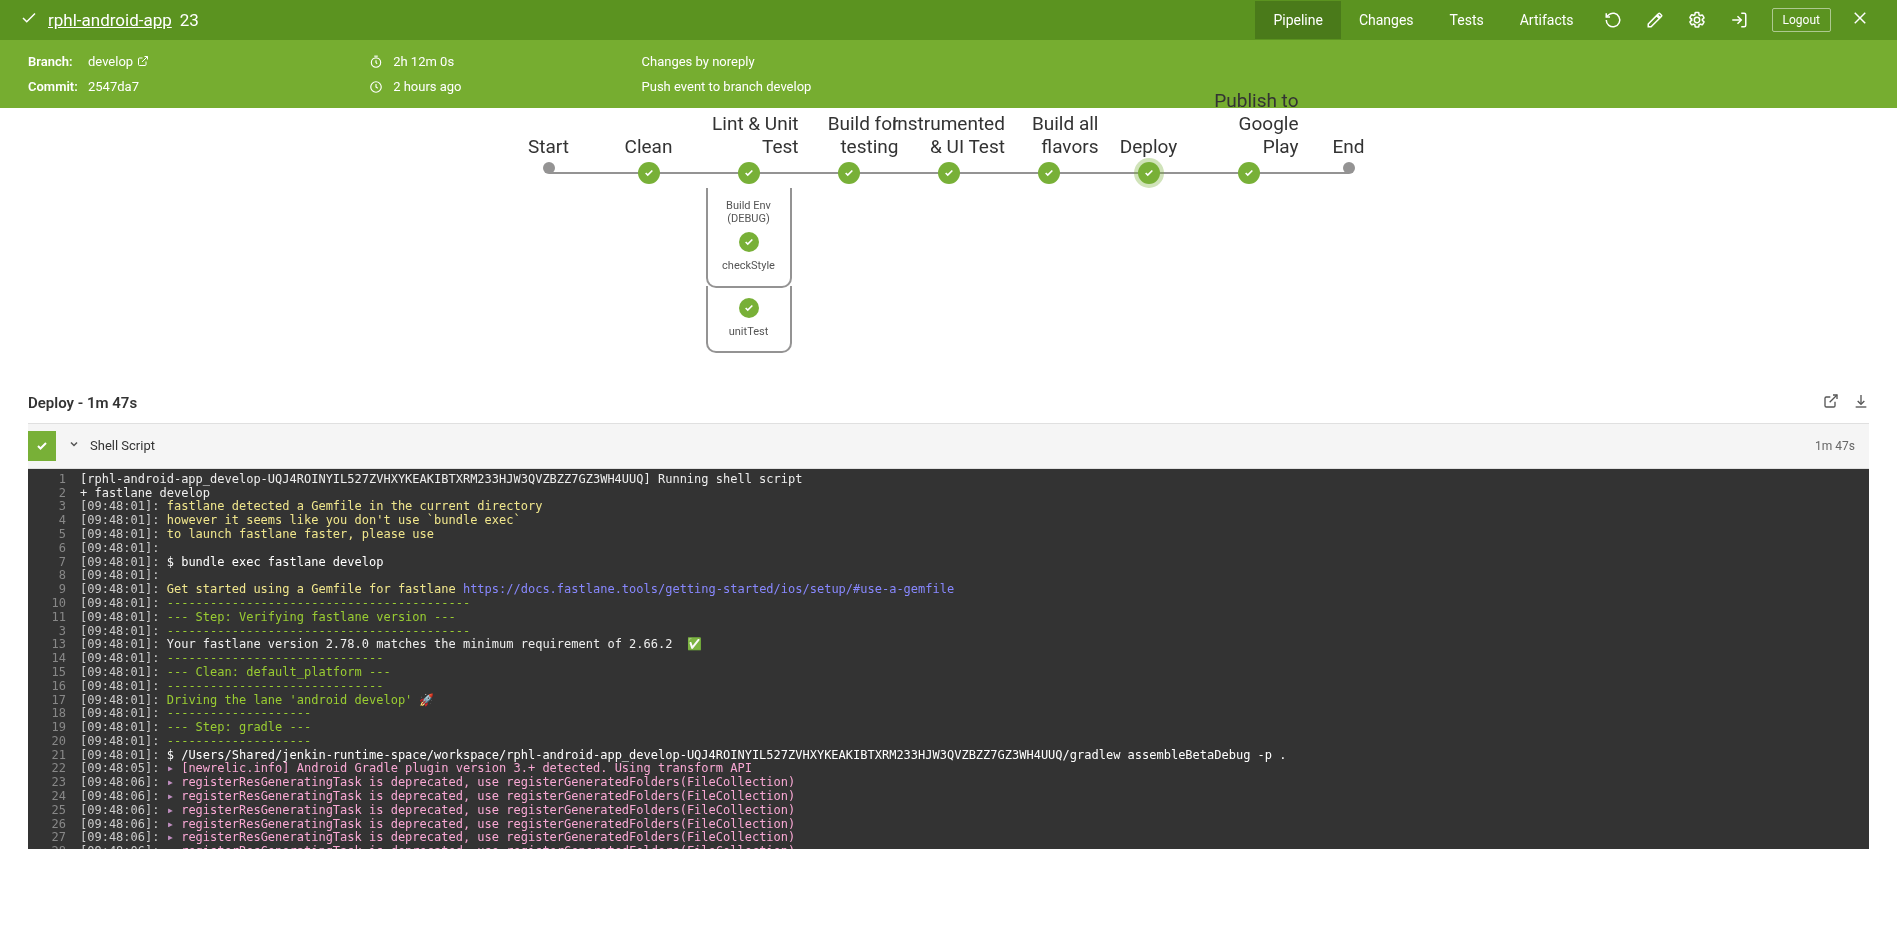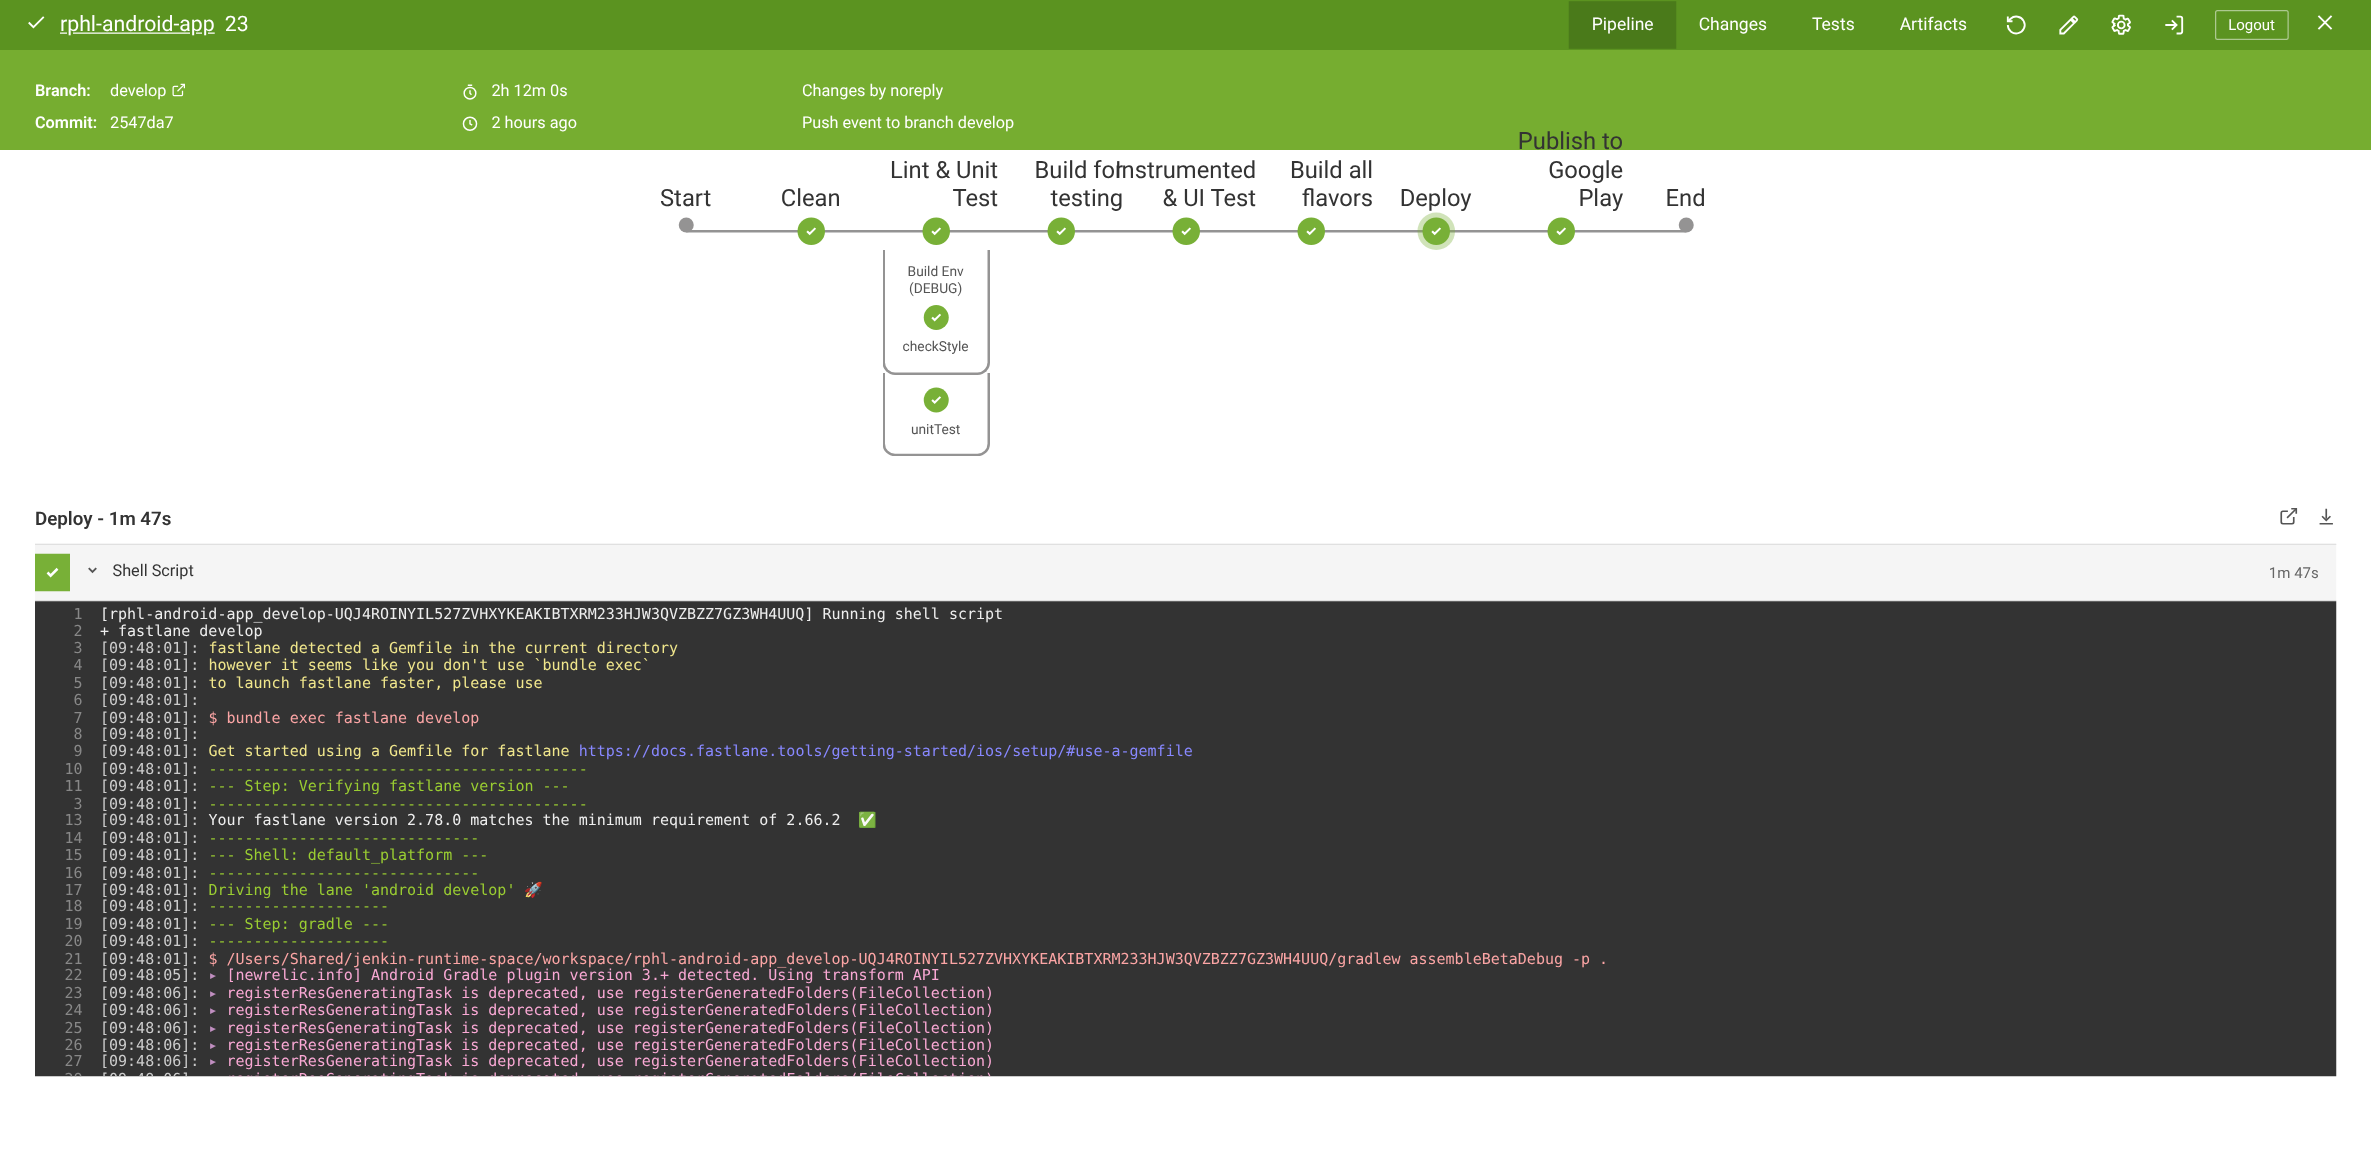--- a/index.html
+++ b/index.html
@@ -10,21 +10,21 @@
 .header-title { font-size: 17px; display: flex; align-items: center; gap: 8px; }
 .header-title-link { text-decoration: underline; }
 .header-right { margin-left: auto; display: flex; align-items: center; gap: 0; }
 .tab { padding: 11px 18px; font-size: 14px; cursor: pointer; }
 .tab.active { background: #4a7a1a; }
 .icon-btn { padding: 10px 12px; cursor: pointer; display: flex; align-items: center; }
 .logout-btn { border: 1px solid rgba(255,255,255,0.5); padding: 4px 10px; font-size: 12px; margin: 0 12px; cursor: pointer; border-radius: 2px; }
 .close-btn { padding: 10px 8px; cursor: pointer; }
 
 .subheader { background: #76ad30; color: #fff; padding: 14px 28px; display: flex; gap: 60px; font-size: 13px; }
-.meta-col { display: flex; flex-direction: column; gap: 10px; margin-top: 12px; }
+.meta-col { display: flex; flex-direction: column; gap: 10px; }
 .meta-row { display: flex; align-items: center; gap: 10px; }
 .meta-label { font-weight: 600; min-width: 50px; }
 .meta-icon { width: 14px; height: 14px; display: inline-flex; align-items: center; justify-content: center; }
 
 .pipeline-graph { padding: 20px 0 30px; display: flex; justify-content: center; position: relative; }
 .stages { display: flex; align-items: flex-start; position: relative; }
 .stage { display: flex; flex-direction: column; align-items: center; position: relative; width: 100px; }
 .stage-label { font-size: 19px; color: #333; text-align: right; height: 34px; display: flex; align-items: flex-end; justify-content: center; padding-bottom: 4px; width: 100px; }
 .stage-label.bold { font-weight: 400; }
 .stage-node { width: 22px; height: 22px; border-radius: 50%; background: #78b037; display: flex; align-items: center; justify-content: center; position: relative; z-index: 2; }
@@ -46,21 +46,21 @@
 .step-status { width: 28px; height: 30px; background: #78b037; display: flex; align-items: center; justify-content: center; }
 .step-chevron { padding: 0 10px 0 12px; cursor: pointer; }
 .step-duration { margin-left: auto; padding-right: 14px; color: #666; font-size: 12px; }
 
 .log { background: #333333; color: #ddd; font-family: "Menlo", "Consolas", monospace; font-size: 12px; line-height: 1.15; padding: 4px 0; margin: 0 28px 20px; max-height: 380px; overflow: hidden; }
 .log-line { display: flex; white-space: pre; }
 .lnum { width: 52px; text-align: right; color: #888; padding-right: 14px; flex-shrink: 0; user-select: none; }
 .log-text { flex: 1; }
 .ts { color: #ccc; }
 .yellow { color: #f0e68c; }
-.cyan { color: #fca5a5; }
+.cyan { color: #ffffff; }
 .green { color: #9acd32; }
 .magenta { color: #f9a8d4; }
 .arrow { color: #c18fc1; }
 .blue { color: #8888ff; }
 .white { color: #eee; }
 .svg-icon { width: 18px; height: 18px; fill: none; stroke: #fff; stroke-width: 2; }
 .svg-icon-dark { width: 16px; height: 16px; fill: none; stroke: #555; stroke-width: 2; }
 
 .link-icon-small { width: 12px; height: 12px; stroke: #fff; fill: none; stroke-width: 2; margin-left: 4px; vertical-align: -1px; }
 </style>
@@ -288,21 +288,21 @@
     <div class="log-line"><span class="lnum">5</span><span class="log-text"><span class="ts">[09:48:01]: </span><span class="yellow">to launch fastlane faster, please use</span></span></div>
     <div class="log-line"><span class="lnum">6</span><span class="log-text"><span class="ts">[09:48:01]: </span></span></div>
     <div class="log-line"><span class="lnum">7</span><span class="log-text"><span class="ts">[09:48:01]: </span><span class="cyan">$ bundle exec fastlane develop</span></span></div>
     <div class="log-line"><span class="lnum">8</span><span class="log-text"><span class="ts">[09:48:01]: </span></span></div>
     <div class="log-line"><span class="lnum">9</span><span class="log-text"><span class="ts">[09:48:01]: </span><span class="yellow">Get started using a Gemfile for fastlane </span><span class="blue">https://docs.fastlane.tools/getting-started/ios/setup/#use-a-gemfile</span></span></div>
     <div class="log-line"><span class="lnum">10</span><span class="log-text"><span class="ts">[09:48:01]: </span><span class="green">------------------------------------------</span></span></div>
     <div class="log-line"><span class="lnum">11</span><span class="log-text"><span class="ts">[09:48:01]: </span><span class="green">--- Step: Verifying fastlane version ---</span></span></div>
     <div class="log-line"><span class="lnum">3</span><span class="log-text"><span class="ts">[09:48:01]: </span><span class="green">------------------------------------------</span></span></div>
     <div class="log-line"><span class="lnum">13</span><span class="log-text"><span class="ts">[09:48:01]: </span><span class="white">Your fastlane version 2.78.0 matches the minimum requirement of 2.66.2  ✅</span></span></div>
     <div class="log-line"><span class="lnum">14</span><span class="log-text"><span class="ts">[09:48:01]: </span><span class="green">------------------------------</span></span></div>
-    <div class="log-line"><span class="lnum">15</span><span class="log-text"><span class="ts">[09:48:01]: </span><span class="green">--- Shell: default_platform ---</span></span></div>
+    <div class="log-line"><span class="lnum">15</span><span class="log-text"><span class="ts">[09:48:01]: </span><span class="green">--- Clean: default_platform ---</span></span></div>
     <div class="log-line"><span class="lnum">16</span><span class="log-text"><span class="ts">[09:48:01]: </span><span class="green">------------------------------</span></span></div>
     <div class="log-line"><span class="lnum">17</span><span class="log-text"><span class="ts">[09:48:01]: </span><span class="green">Driving the lane 'android develop' 🚀</span></span></div>
     <div class="log-line"><span class="lnum">18</span><span class="log-text"><span class="ts">[09:48:01]: </span><span class="green">--------------------</span></span></div>
     <div class="log-line"><span class="lnum">19</span><span class="log-text"><span class="ts">[09:48:01]: </span><span class="green">--- Step: gradle ---</span></span></div>
     <div class="log-line"><span class="lnum">20</span><span class="log-text"><span class="ts">[09:48:01]: </span><span class="green">--------------------</span></span></div>
     <div class="log-line"><span class="lnum">21</span><span class="log-text"><span class="ts">[09:48:01]: </span><span class="cyan">$ /Users/Shared/jenkin-runtime-space/workspace/rphl-android-app_develop-UQJ4ROINYIL527ZVHXYKEAKIBTXRM233HJW3QVZBZZ7GZ3WH4UUQ/gradlew assembleBetaDebug -p .</span></span></div>
     <div class="log-line"><span class="lnum">22</span><span class="log-text"><span class="ts">[09:48:05]: </span><span class="arrow">▸ </span><span class="magenta">[newrelic.info] Android Gradle plugin version 3.+ detected. Using transform API</span></span></div>
     <div class="log-line"><span class="lnum">23</span><span class="log-text"><span class="ts">[09:48:06]: </span><span class="arrow">▸ </span><span class="magenta">registerResGeneratingTask is deprecated, use registerGeneratedFolders(FileCollection)</span></span></div>
     <div class="log-line"><span class="lnum">24</span><span class="log-text"><span class="ts">[09:48:06]: </span><span class="arrow">▸ </span><span class="magenta">registerResGeneratingTask is deprecated, use registerGeneratedFolders(FileCollection)</span></span></div>
     <div class="log-line"><span class="lnum">25</span><span class="log-text"><span class="ts">[09:48:06]: </span><span class="arrow">▸ </span><span class="magenta">registerResGeneratingTask is deprecated, use registerGeneratedFolders(FileCollection)</span></span></div>

